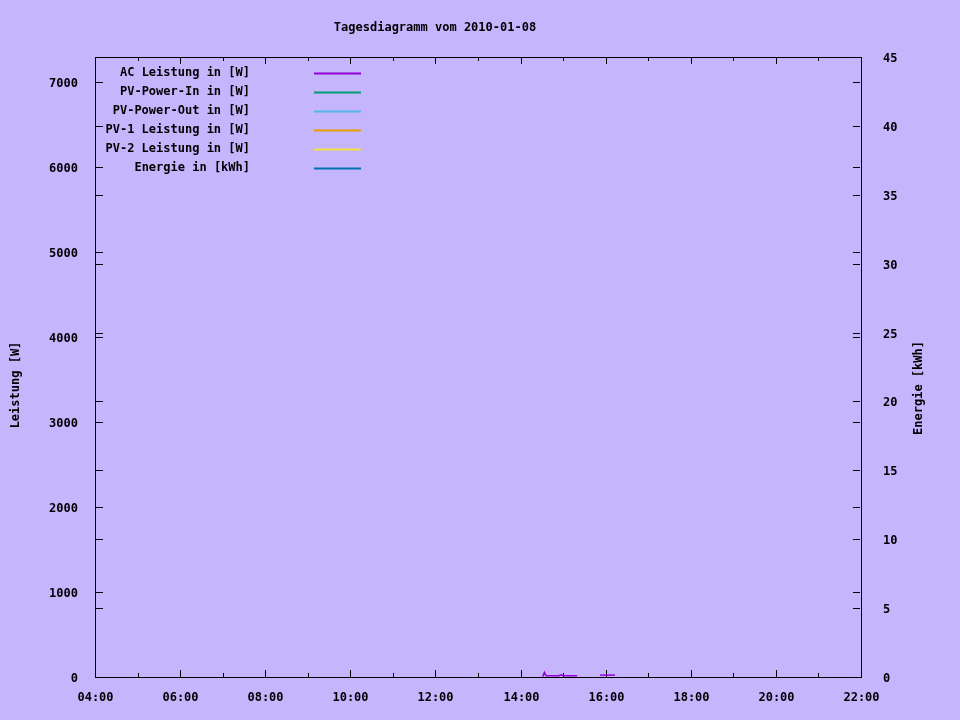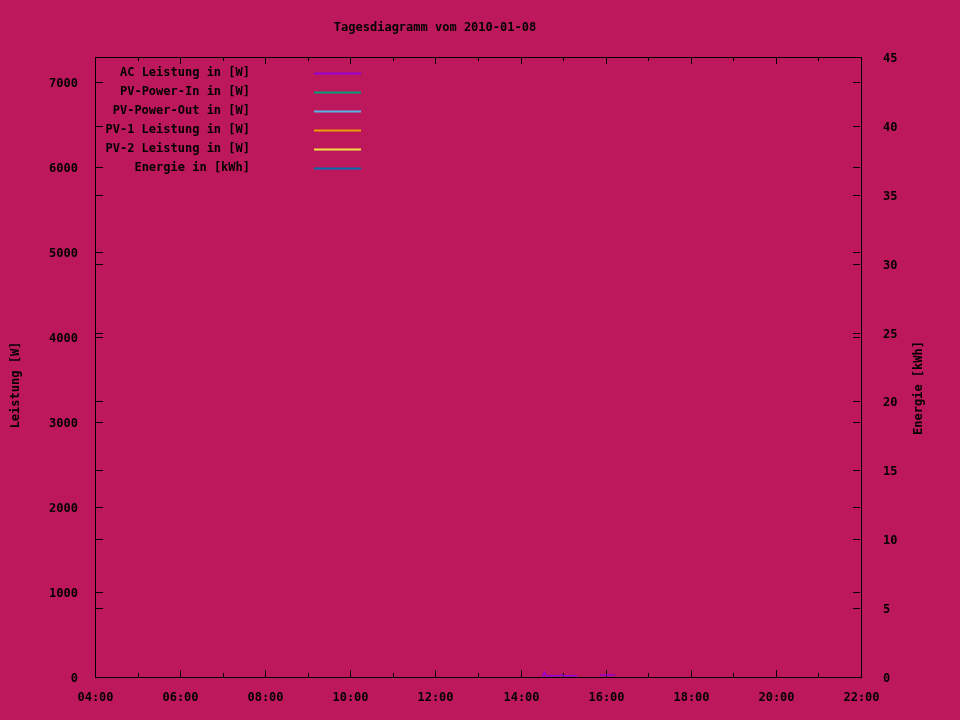--- a/index.html
+++ b/index.html
@@ -1,16 +1,16 @@
 <!DOCTYPE html>
 <html><head>
 <meta charset="utf-8">
 <style>
   html,body{margin:0;padding:0;background:#ffffff;}
-  .canvas{position:relative;width:960px;height:720px;background:#be185d;overflow:hidden;
+  .canvas{position:relative;width:960px;height:720px;background:#c4b5fd;overflow:hidden;
           font-family:"DejaVu Sans Mono",monospace;color:#000;}
   .chart-title{position:absolute;left:435px;top:20px;transform:translateX(-50%);
                font:bold 12px "DejaVu Sans Mono",monospace;white-space:nowrap;}
   .ylabel{position:absolute;left:15px;top:385px;transform:translate(-50%,-50%) rotate(-90deg);
           font:bold 12px "DejaVu Sans Mono",monospace;white-space:nowrap;}
   .y2label{position:absolute;left:918px;top:388px;transform:translate(-50%,-50%) rotate(-90deg);
            font:bold 12px "DejaVu Sans Mono",monospace;white-space:nowrap;}
   svg{position:absolute;left:0;top:0;}
   svg text{font:bold 12px "DejaVu Sans Mono",monospace;fill:#000;}
 </style>

